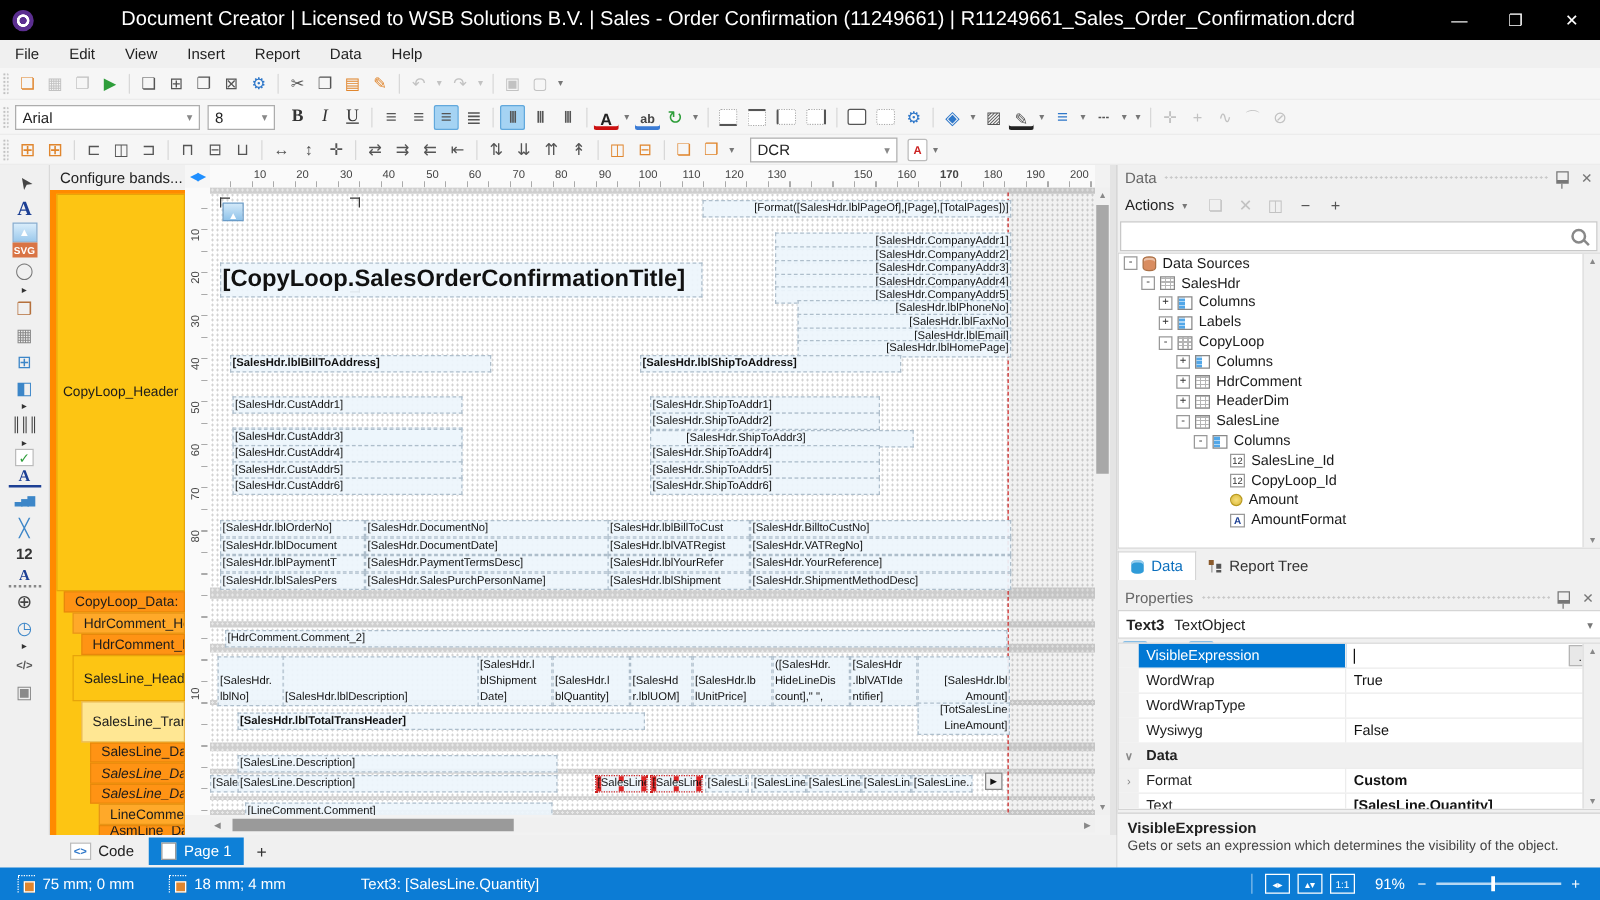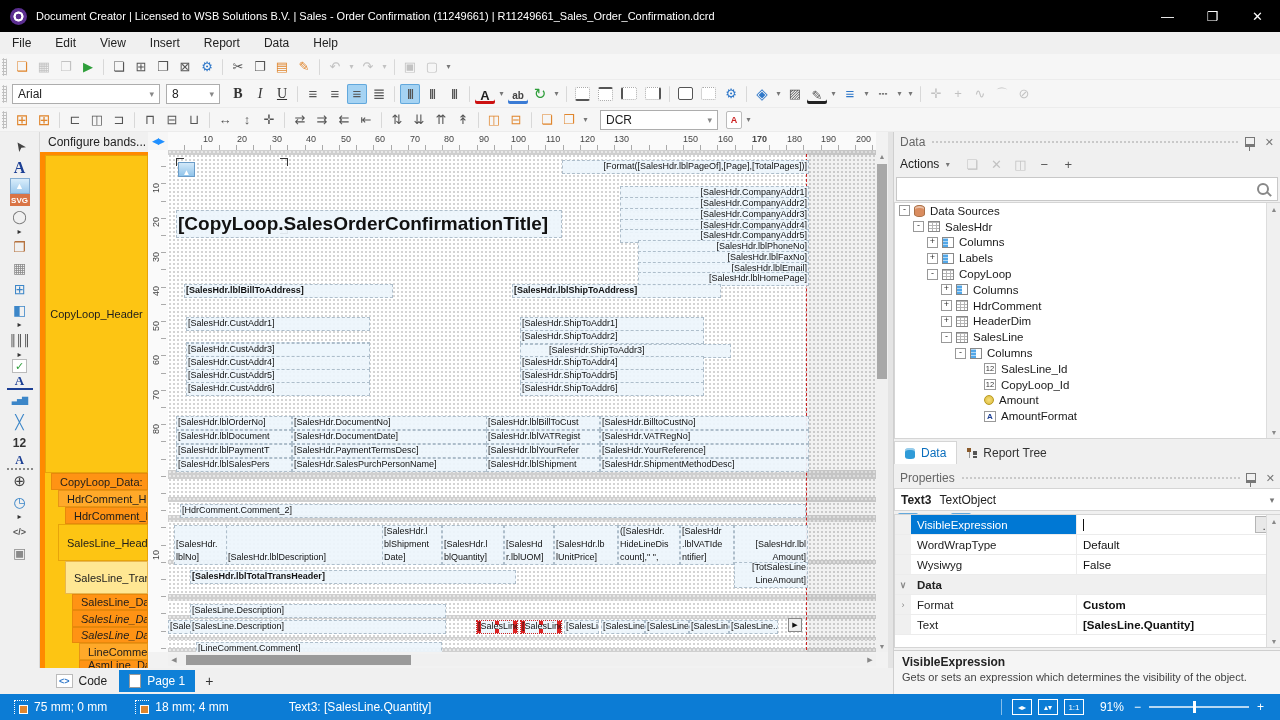--- a/index.html
+++ b/index.html
@@ -1,20 +1,20 @@
 <!DOCTYPE html>
 <html><head>
 <meta charset="utf-8">
 <style>
   html,body{margin:0;padding:0;background:#333;}
   .app{position:relative;width:1280px;height:720px;background:#f0f0f0;font-family:"Liberation Sans",sans-serif;overflow:hidden;font-size:12px;color:#222;}
   
   .titlebar{position:absolute;left:0;top:0;width:1280px;height:32px;background:#000;color:#fff;display:flex;align-items:center;}
   .logo{width:17px;height:17px;border-radius:50%;margin-left:10px;background:radial-gradient(circle at 50% 50%, #5b2e90 22%, #fff 26%, #fff 40%, #5b2e90 44%);flex:0 0 auto;}
-  .wtitle{margin-left:9px;font-size:11px;white-space:nowrap;overflow:hidden;flex:1;}
+  .wtitle{margin-left:9px;font-size:16px;white-space:nowrap;overflow:hidden;flex:1;text-align:center;}
   .wctrls{display:flex;height:32px;}
   .wbtn{width:45px;height:32px;display:flex;align-items:center;justify-content:center;font-size:13px;color:#fff;}
   
   .menubar{position:absolute;left:0;top:32px;width:1280px;height:22px;background:#f0f0f0;display:flex;align-items:center;border-bottom:1px solid #e6e6e6;}
   .mitem{padding:0 12px;height:22px;line-height:22px;}
   
   .tbar{position:absolute;left:0;width:1280px;background:#f6f6f6;display:flex;align-items:center;gap:2px;border-bottom:1px solid #ececec;padding-left:2px;box-sizing:border-box;}
   .tbtn{min-width:20px;height:20px;display:flex;align-items:center;justify-content:center;font-size:13px;color:#555;border-radius:2px;flex:0 0 auto;}
   .tbtn.big{font-size:15px;}
   .tbtn.sm{min-width:9px;font-size:8px;color:#777;}
@@ -652,22 +652,26 @@
       <div class="pgrid">
         <div>
           <div class="prow selrow">
               <span class="pg"></span>
               <span class="pn">VisibleExpression</span>
               <span class="pv"></span>
               <span class="pbtn">...</span>
             </div>
             <div class="prow">
               <span class="pg"></span>
+              <span class="pn">WordWrap</span>
+              <span class="pv">True</span>
+            </div>
+            <div class="prow">
+              <span class="pg"></span>
               <span class="pn">WordWrapType</span>
-              <span class="pv">Default</span>
             </div>
             <div class="prow">
               <span class="pg"></span>
               <span class="pn">Wysiwyg</span>
               <span class="pv">False</span>
             </div>
             <div class="prow cat">
               <span class="pg">∨</span>
               <span class="pn">Data</span>
               <span class="pv"></span>

